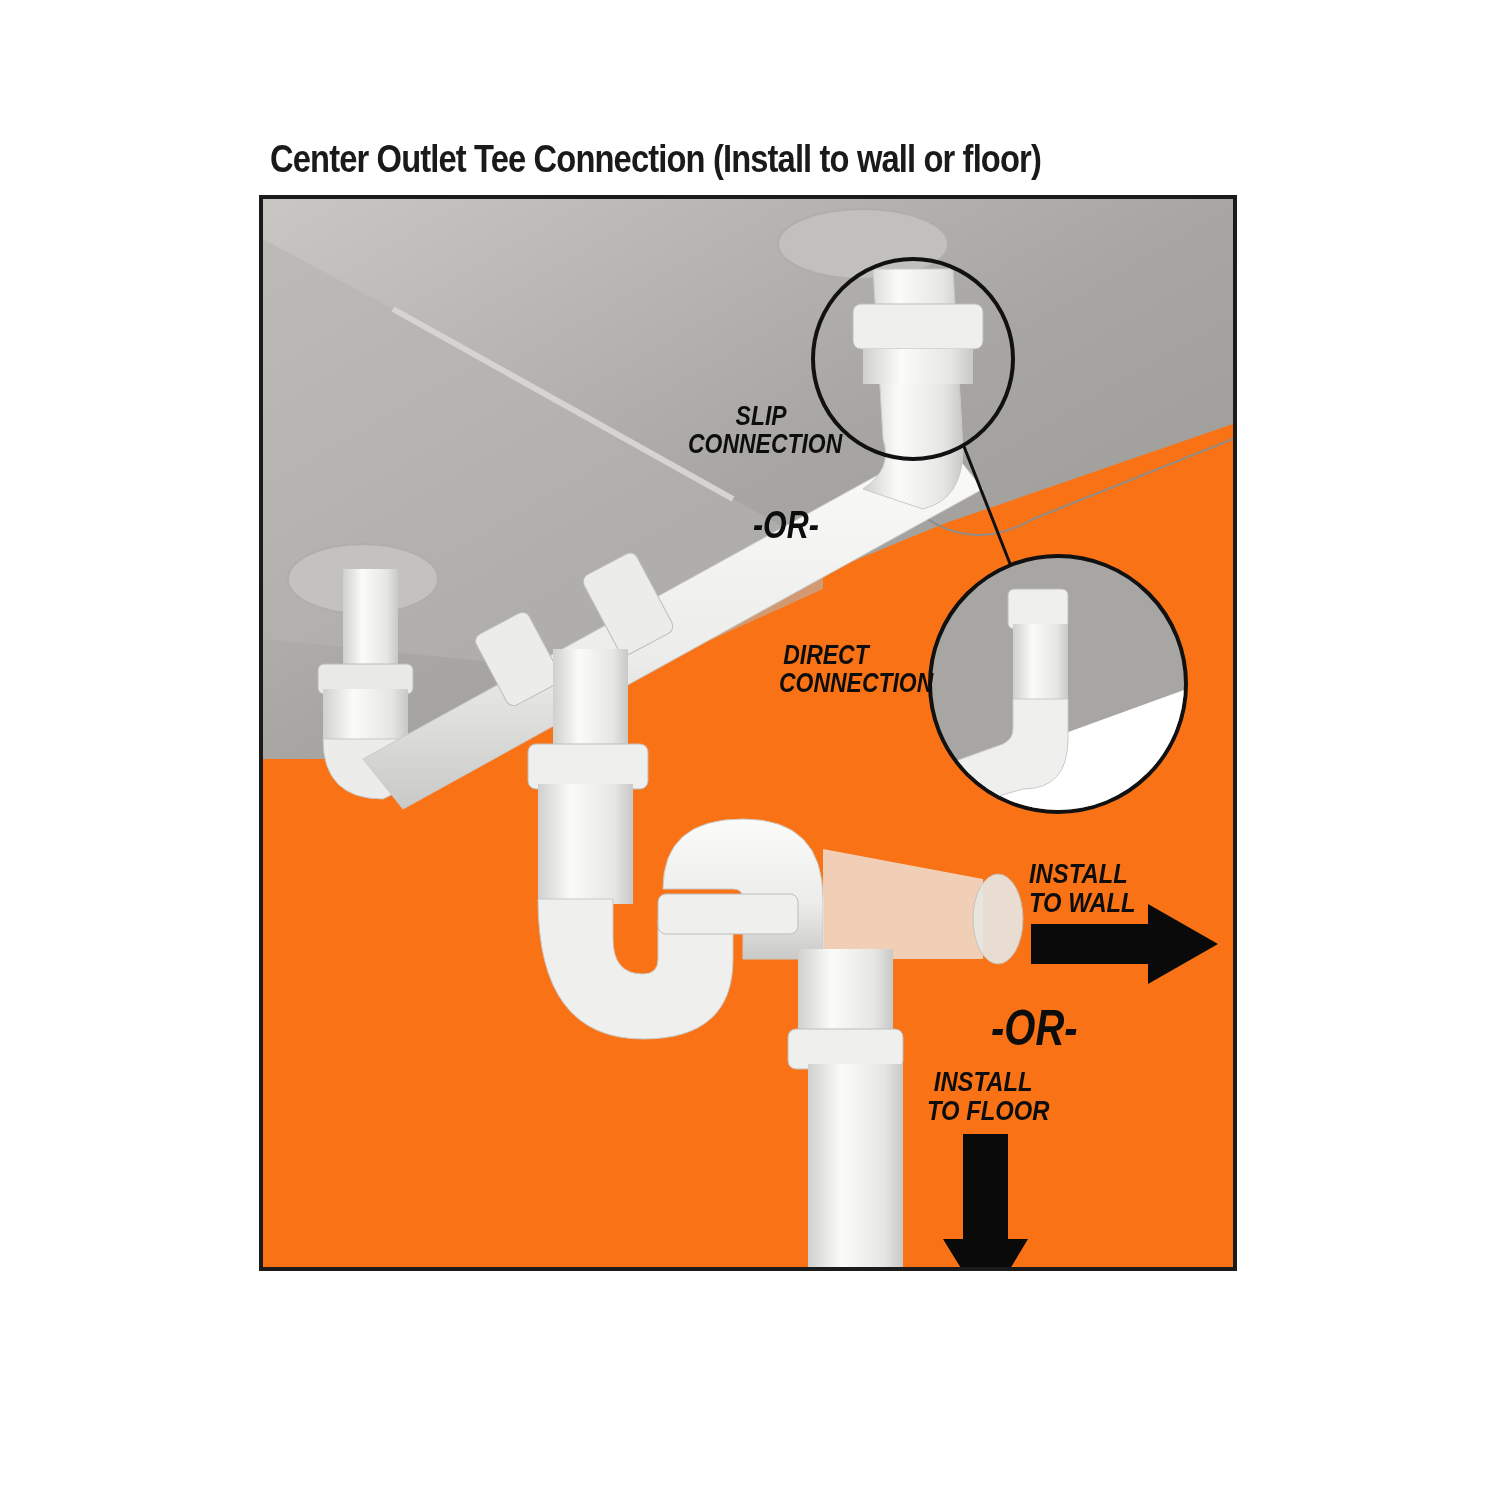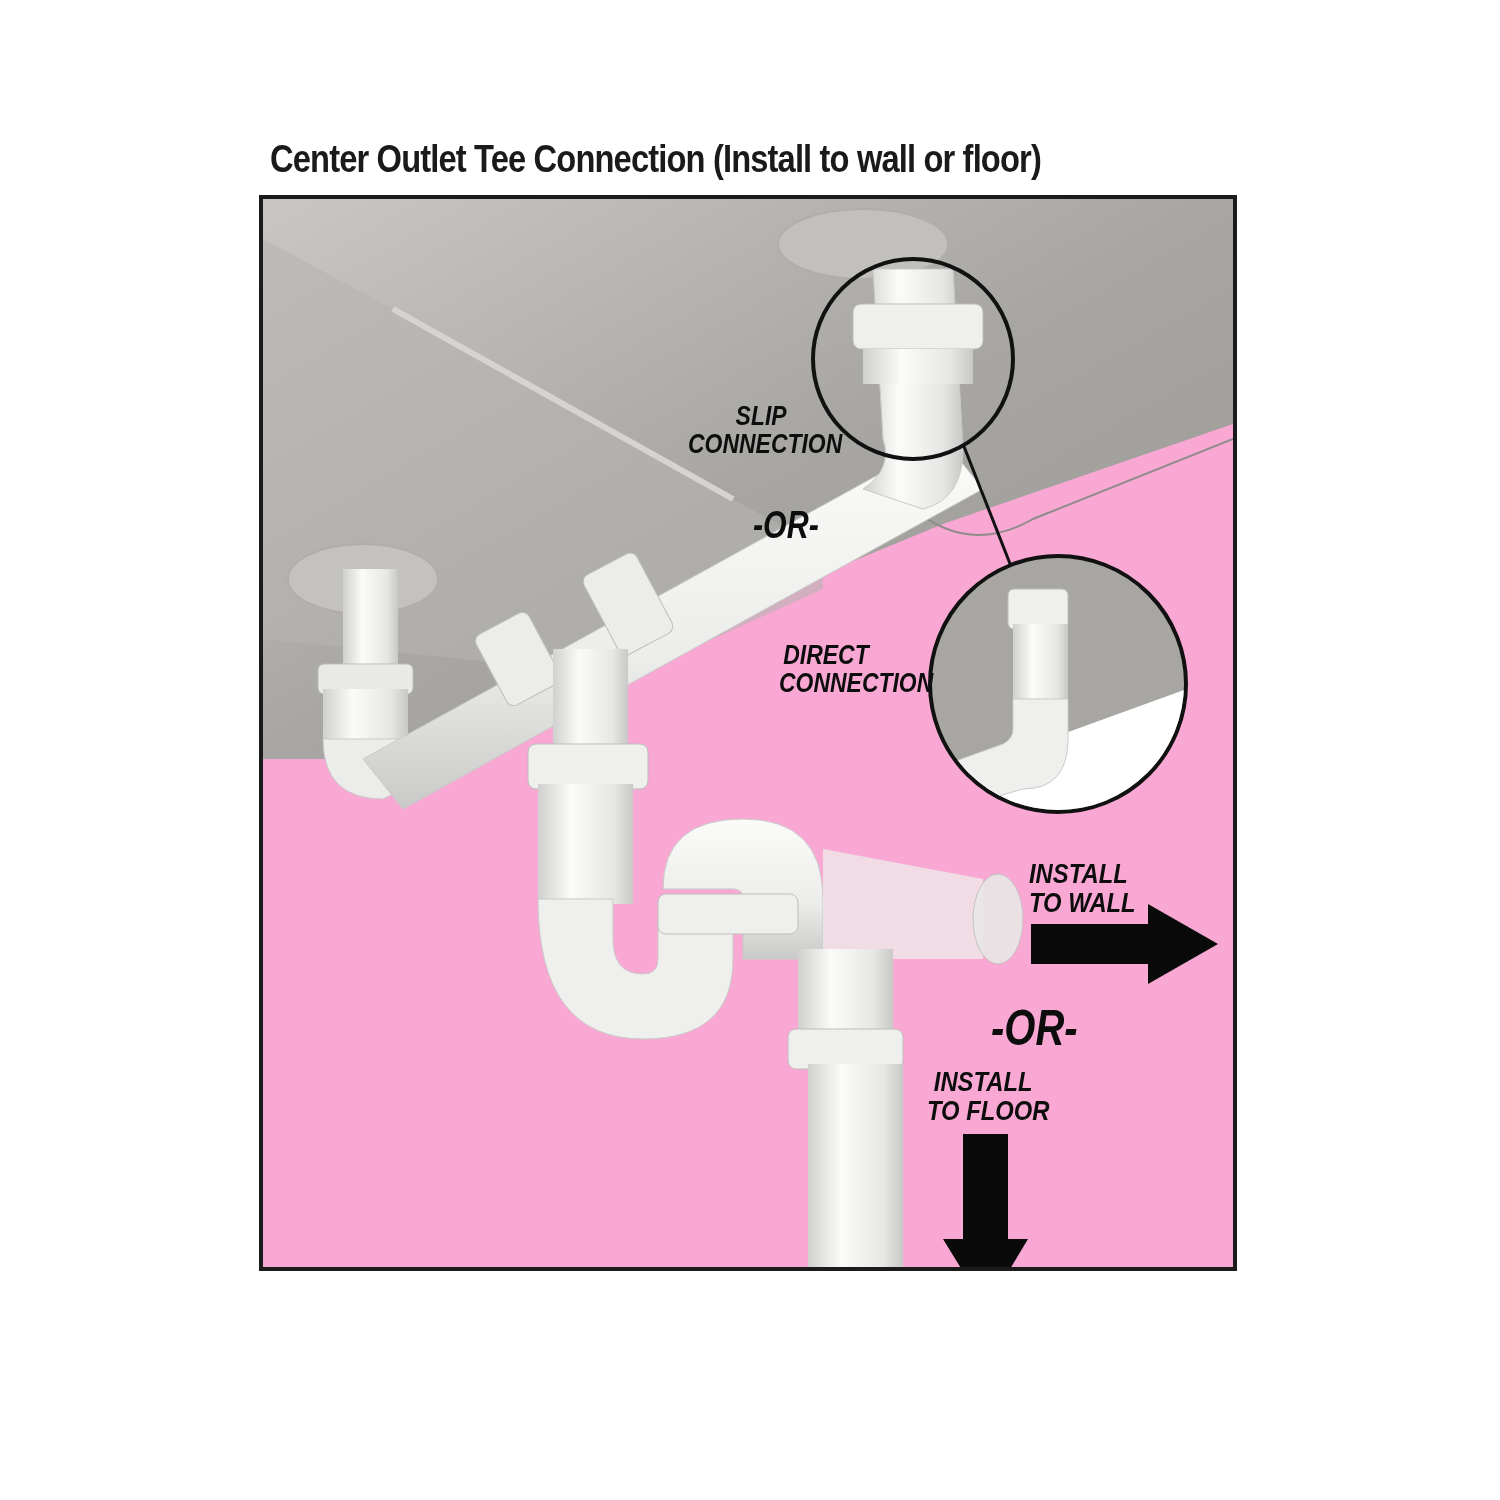--- a/index.html
+++ b/index.html
@@ -1,18 +1,18 @@
 <!DOCTYPE html>
 <html><head>
 <meta charset="utf-8">
 <style>
   html,body{margin:0;padding:0;background:#ffffff;}
   body{width:1500px;height:1500px;position:relative;overflow:hidden;font-family:"Liberation Sans",sans-serif;}
   .title{position:absolute;left:270px;top:138px;width:970px;text-align:left;font-family:"Liberation Sans",sans-serif;font-weight:bold;font-size:38px;color:#1a1a1a;letter-spacing:-1px;transform:scaleX(0.86);transform-origin:left center;white-space:nowrap;}
-  .frame{position:absolute;left:259px;top:195px;width:978px;height:1076px;border:4px solid #1b1b1b;box-sizing:border-box;overflow:hidden;background:#f9a8d4;}
+  .frame{position:absolute;left:259px;top:195px;width:978px;height:1076px;border:4px solid #1b1b1b;box-sizing:border-box;overflow:hidden;background:#f97316;}
   .frame svg{position:absolute;left:0;top:0;}
   .lbl{position:absolute;font-family:"Liberation Sans",sans-serif;font-weight:bold;font-style:italic;color:#0d0d0d;line-height:1.05;transform:scaleX(0.85);transform-origin:left top;white-space:nowrap;}
   .lbl span{display:block;}
   .or{position:absolute;font-family:"Liberation Sans",sans-serif;font-weight:bold;font-style:italic;color:#0d0d0d;transform:scaleX(0.8);transform-origin:left top;white-space:nowrap;}
 </style>
 </head>
 <body>
 
 <div class="title">Center Outlet Tee Connection (Install to wall or floor)</div>
 

